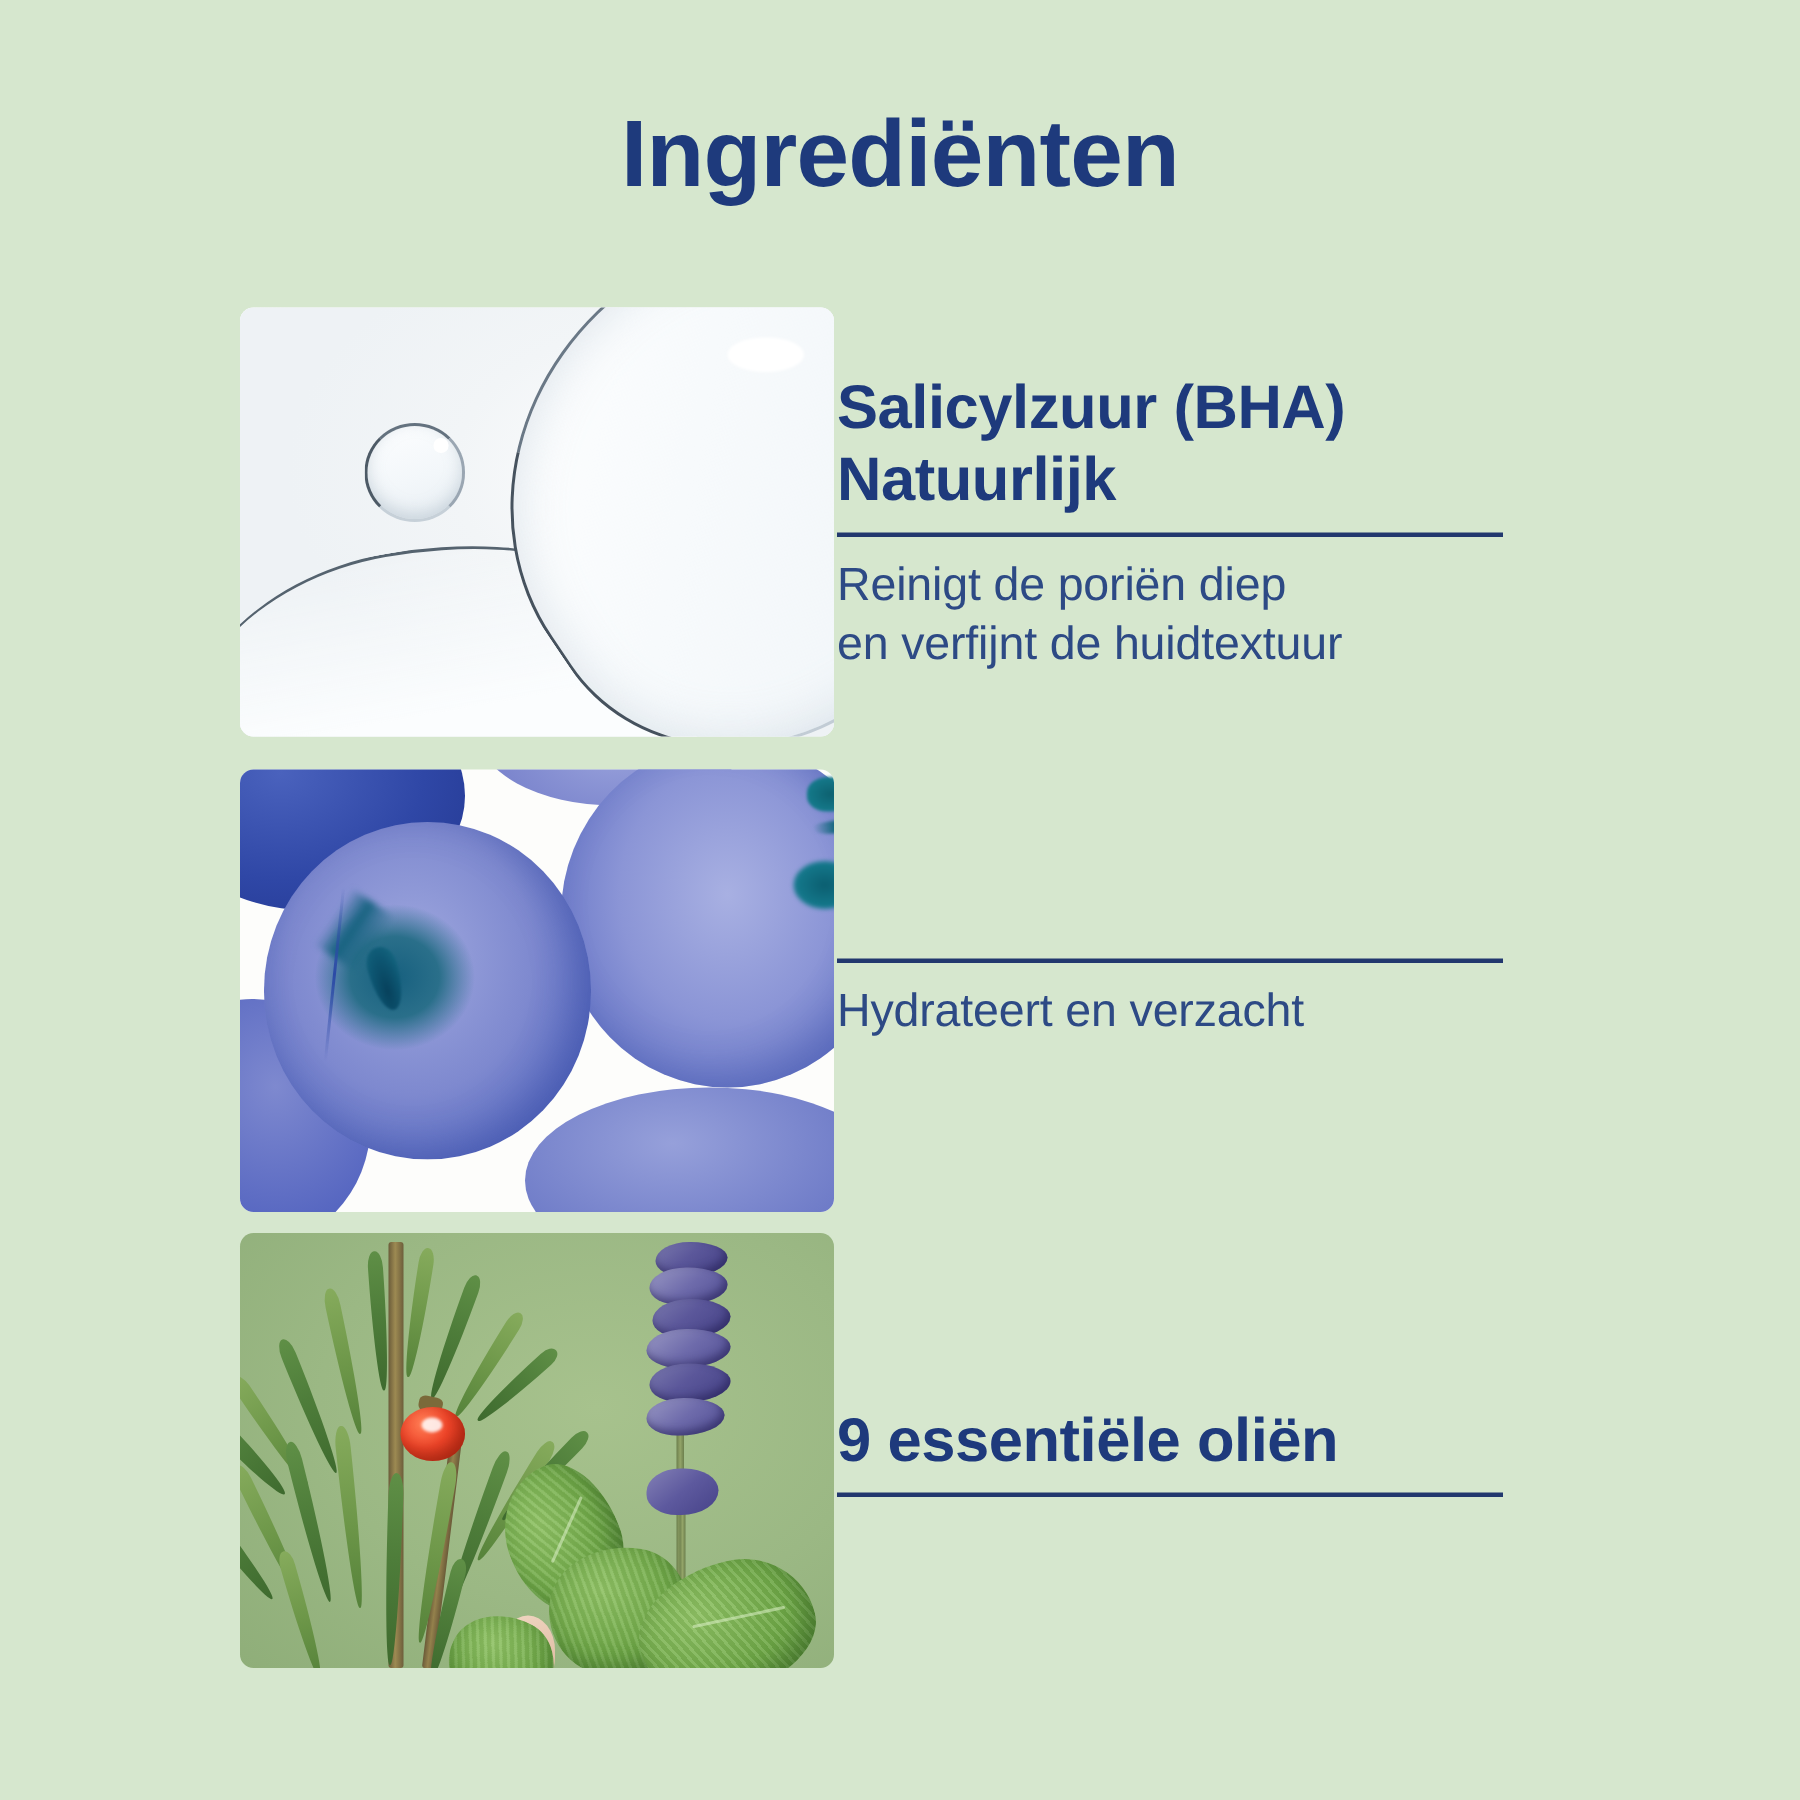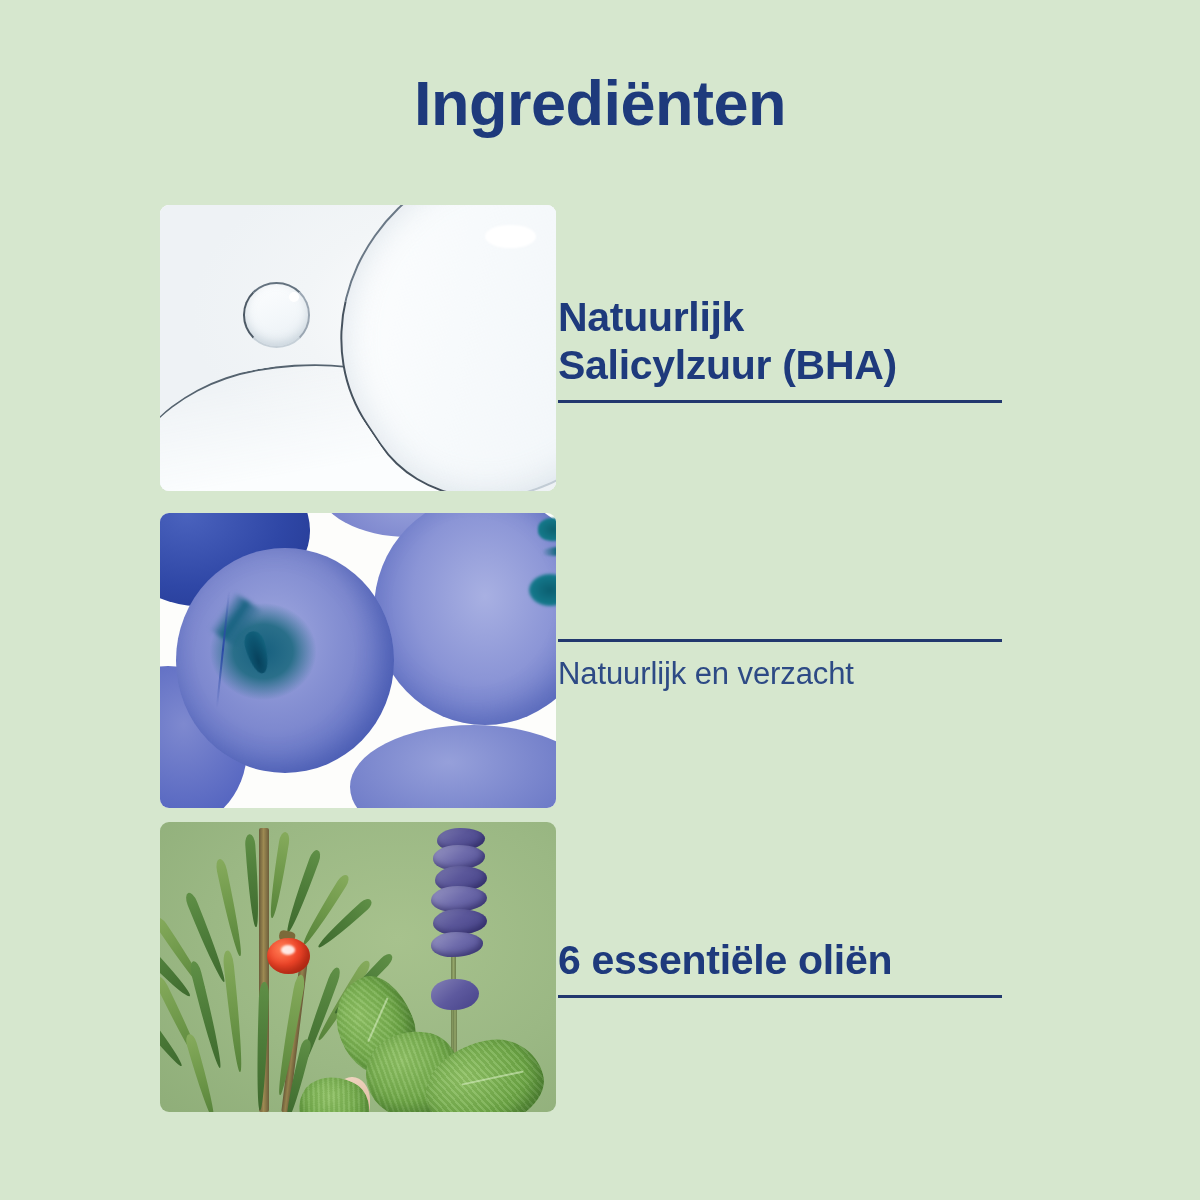--- a/index.html
+++ b/index.html
@@ -333,24 +333,28 @@
     <div class="bg"></div>
     <div class="sweep"></div>
     <div class="bigdrop"></div>
     <div class="bigdrop-hi"></div>
     <div class="smalldrop"></div>
     <div class="smalldrop-hi"></div>
   </div>
 
   <div class="textblock tb-1">
     <div class="heading">
+      <div>Salicylzuur (BHA)</div>
       <div>Natuurlijk</div>
-      <div>Salicylzuur (BHA)</div>
     </div>
     <div class="divider"></div>
+    <div class="subtext">
+      <div>Reinigt de poriën diep</div>
+      <div>en verfijnt de huidtextuur</div>
+    </div>
   </div>
 </div>
 
 <div class="row row-2">
 
   <div class="card img-grapes">
     <div class="g g-a"></div>
     <div class="g g-b"></div>
     <div class="g g-e"></div>
     <div class="g g-f"></div>
@@ -363,21 +367,21 @@
     <div class="g g-c">
       <div class="g-c-vein"></div>
       <div class="g-c-seed"></div>
       <div class="g-c-crease"></div>
     </div>
   </div>
 
   <div class="textblock">
     <div class="divider"></div>
     <div class="subtext">
-      <div>Natuurlijk en verzacht</div>
+      <div>Hydrateert en verzacht</div>
     </div>
   </div>
 </div>
 
 <div class="row row-3">
 
   <div class="card img-herbs">
     <div class="rosemary-stem"></div>
     <div class="rosemary-stem2"></div>
 
@@ -423,17 +427,17 @@
     <div class="mint" style="left:45%; top:53%; width:19%; height:34%; transform:rotate(-22deg);"></div>
     <div class="mint" style="left:52%; top:72%; width:24%; height:30%; transform:rotate(8deg);"></div>
     <div class="mint" style="left:67%; top:76%; width:30%; height:30%; transform:rotate(-14deg);"></div>
     <div class="mint" style="left:35%; top:88%; width:18%; height:22%; transform:rotate(26deg);"></div>
     <div class="mint-vein" style="left:49%; top:68%; width:12%; transform:rotate(-66deg);"></div>
     <div class="mint-vein" style="left:76%; top:88%; width:16%; transform:rotate(-12deg);"></div>
   </div>
 
   <div class="textblock">
     <div class="heading">
-      <div>6 essentiële oliën</div>
+      <div>9 essentiële oliën</div>
     </div>
     <div class="divider"></div>
   </div>
 </div>
 
 </body></html>

